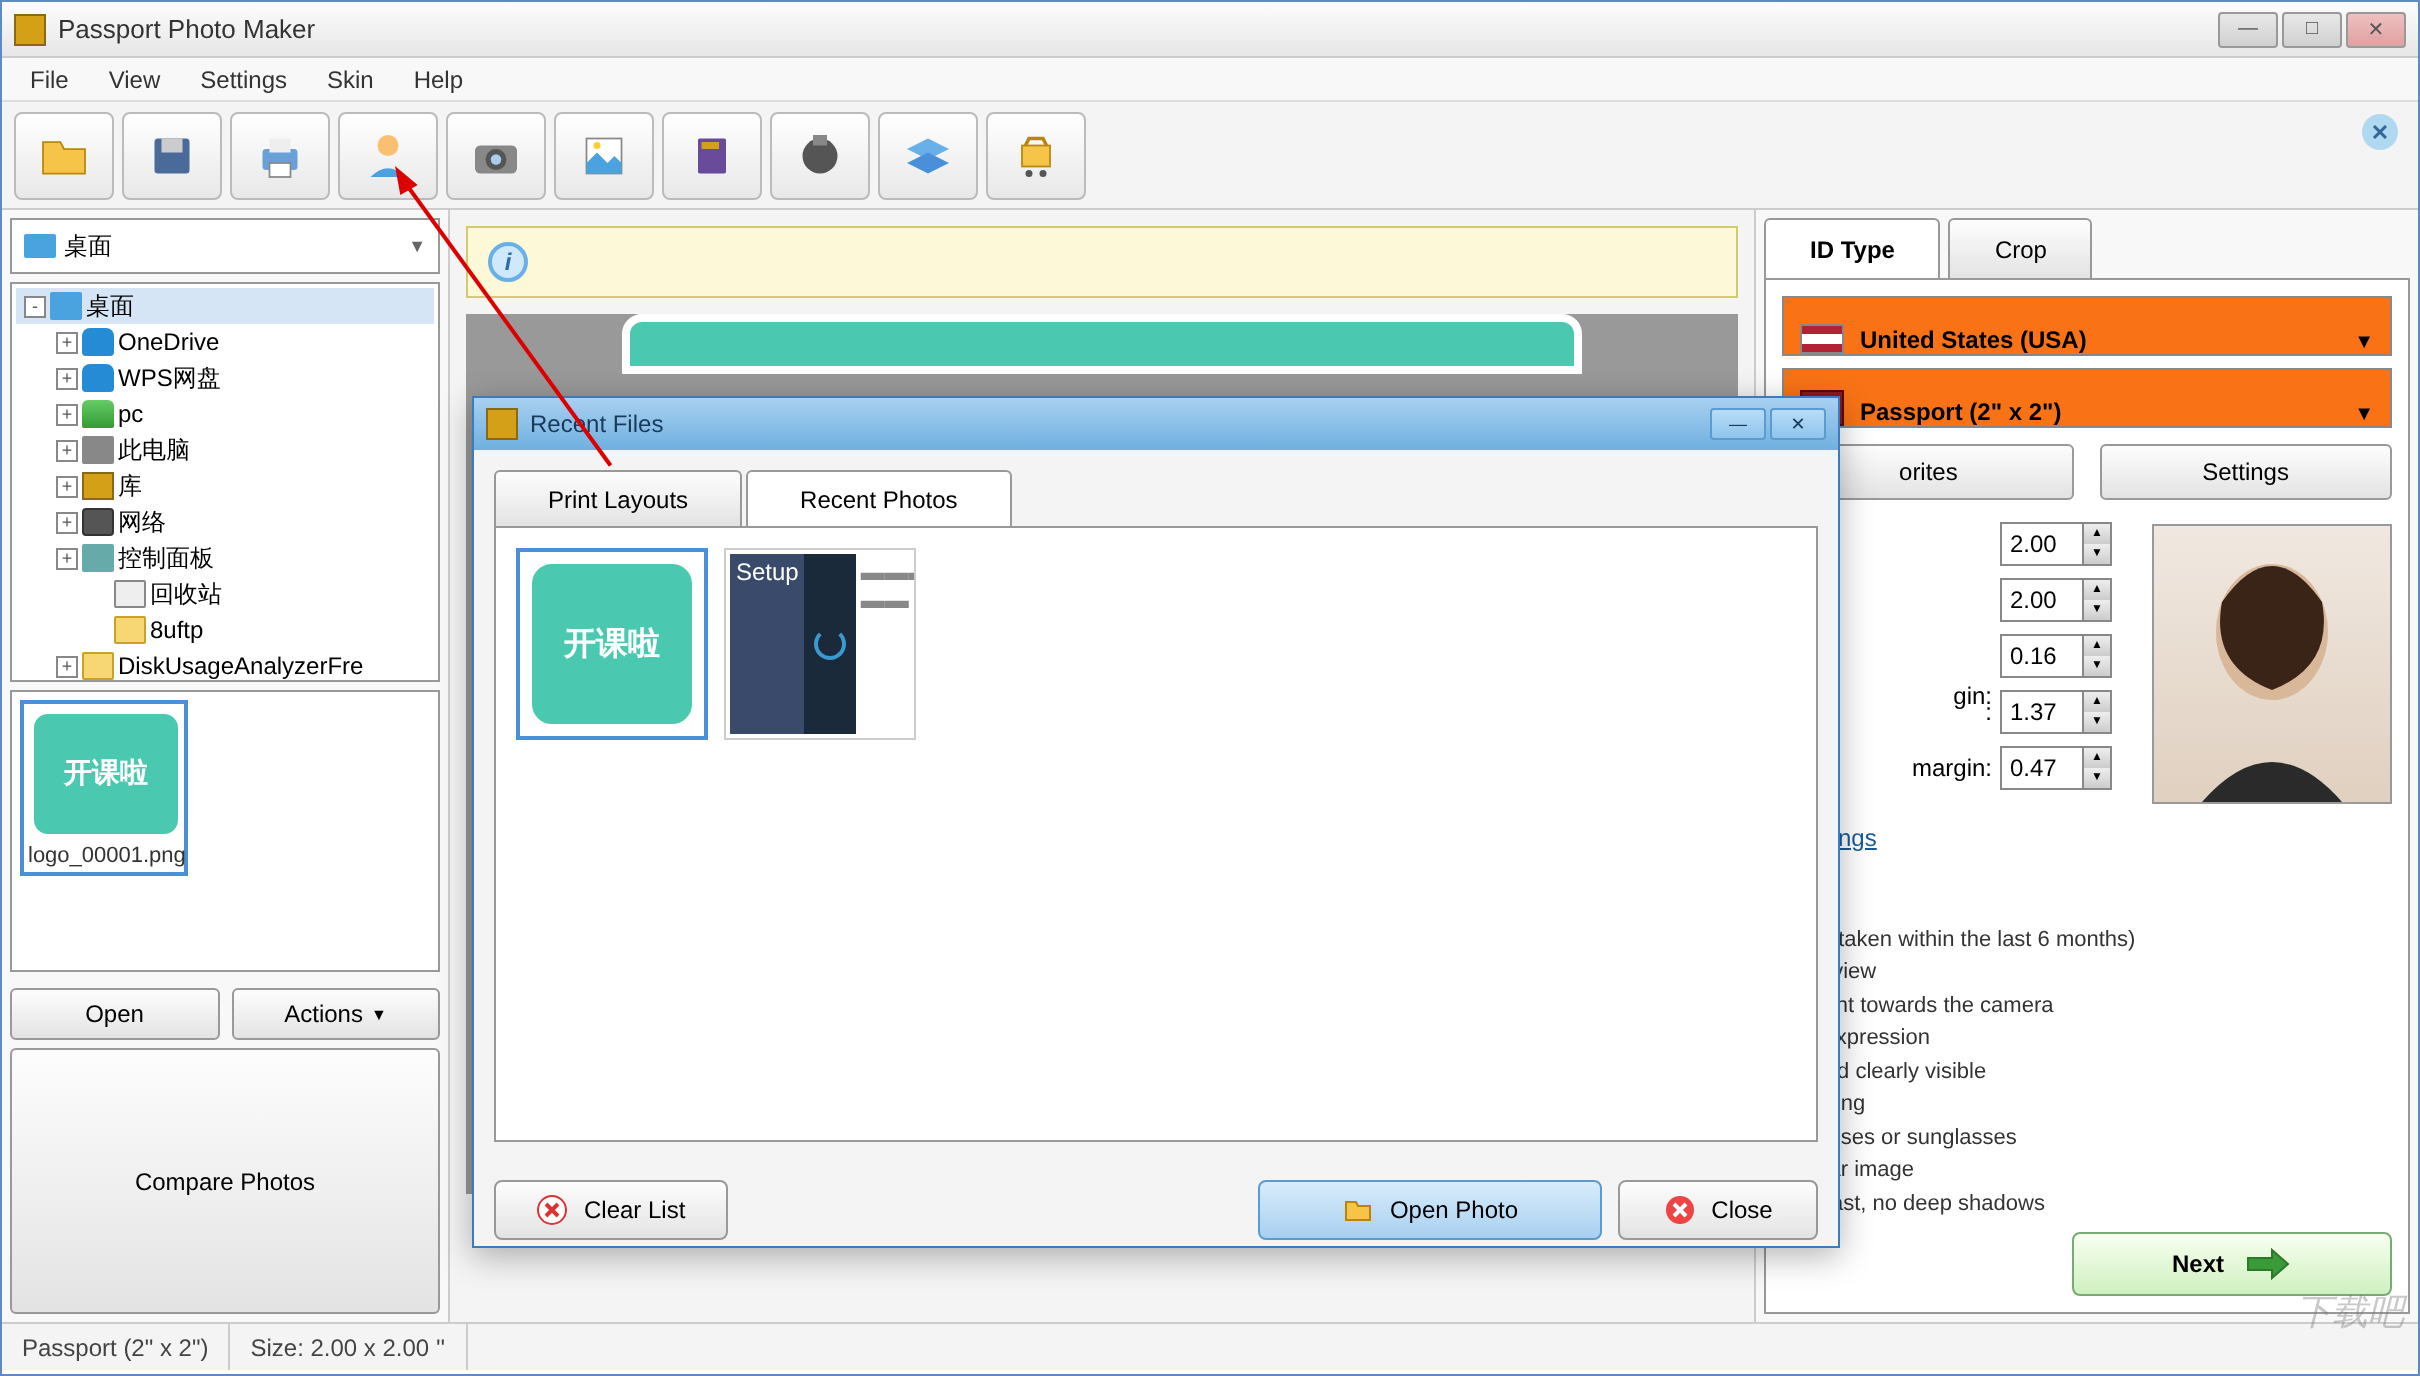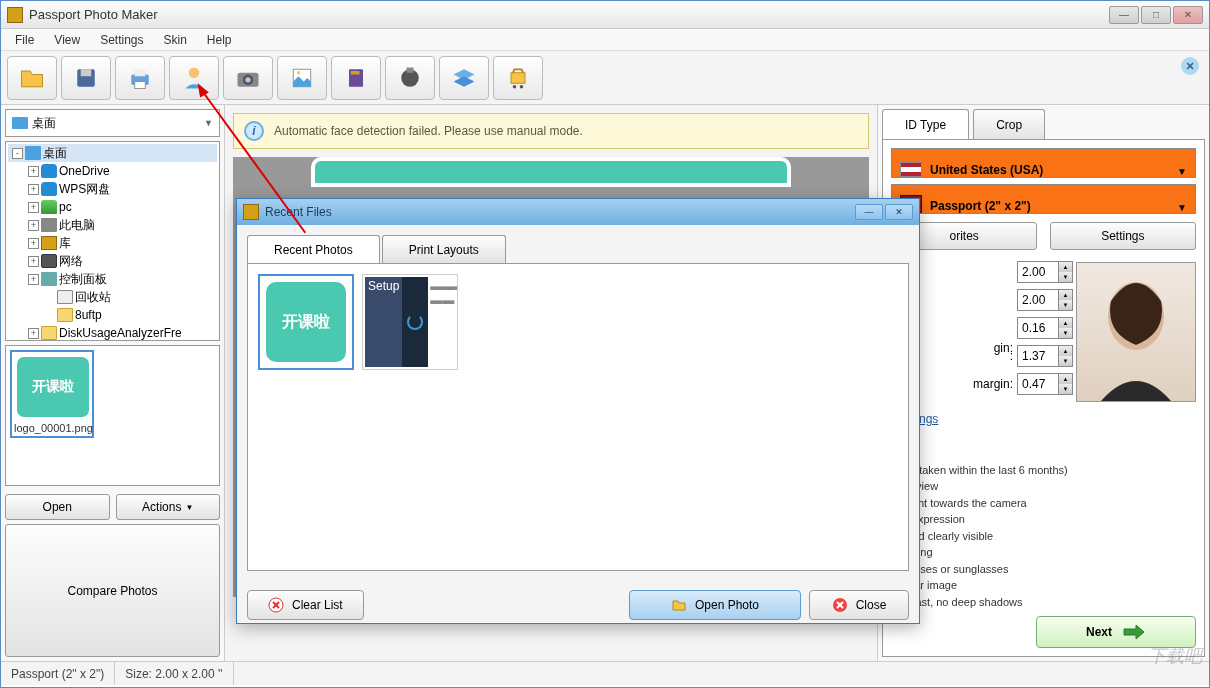--- a/index.html
+++ b/index.html
@@ -56,29 +56,29 @@
 .center { flex: 1; position: relative; background: #f4f4f4; }
 .info-banner { margin: 8px; height: 36px; border: 1px solid #d4c96e; background: #fdf9d8; display:flex; align-items:center; padding:0 10px; gap:10px; color:#5a5a3a; }
 .info-icon { width:20px; height:20px; border-radius:50%; background:#cfe8fb; border:2px solid #6ab0e8; display:flex; align-items:center; justify-content:center; color:#2a6ca8; font-weight:bold; font-style:italic; }
 .canvas { margin: 0 8px; height: 440px; background: #999; overflow:hidden; display:flex; align-items:flex-start; justify-content:center; }
 .canvas-inner { width: 480px; height: 30px; background: #4ac9b0; border-radius:10px 10px 0 0; border:4px solid #fff; margin-top:0; }
 
 
 .right-panel { width: 332px; border-left: 1px solid #ccc; background: #f8f8f8; display:flex; flex-direction:column; padding:4px; }
 .tabs { display:flex; }
 .tab { height: 30px; padding: 0 22px; border: 1px solid #999; border-bottom:none; background: linear-gradient(#fdfdfd,#e3e3e3); display:flex; align-items:center; cursor:pointer; border-radius:3px 3px 0 0; margin-right:4px; }
-.tab.active { background:#fff; font-weight:normal; }
+.tab.active { background:#fff; font-weight:bold; }
 .right-body { border:1px solid #999; background:#fff; flex:1; padding:8px; display:flex; flex-direction:column; gap:6px; overflow:hidden; }
 .dropdown { height: 34px; border: 1px solid #888; background:#f97316; display:flex; align-items:flex-end; padding:0 8px; font-size:13px; font-weight:bold; cursor:pointer; }
 .dropdown .flag { width:22px; height:15px; background:#fff; border:1px solid #888; margin-right:8px; display:flex; flex-direction:column; }
 .flag-stripe { flex:1; }
 .dropdown .caret { margin-left:auto; font-size:10px; }
 .two-btn { display:flex; justify-content:space-between; margin-top:2px;}
 .two-btn .btn { flex:0 0 48%; height:28px; }
-.spec-grid { margin-top:6px; display:flex; gap:3px; }
+.spec-grid { margin-top:6px; display:flex; gap:20px; }
 .spec-row { display:flex; align-items:center; gap:4px; height:20px; justify-content:flex-end; }
 .spinner { width:56px; height:22px; border:1px solid #888; background:#fff; display:flex; align-items:center; padding:0 4px; position:relative; }
 .spinner input { border:none; width:30px; text-align:left; outline:none; }
 .spin-btns { position:absolute; right:0; top:0; bottom:0; width:14px; display:flex; flex-direction:column; }
 .spin-btns div { flex:1; background:linear-gradient(#eee,#ccc); border-left:1px solid #888; display:flex; align-items:center; justify-content:center; font-size:6px; }
 .portrait { width:120px; height:140px; background:linear-gradient(#f0e8e0,#e0d0c0); border:1px solid #999; display:flex; align-items:flex-end; justify-content:center; overflow:hidden; }
 .portrait svg { width:110px; height:130px; }
 .link-settings { color:#1a5a99; text-decoration:underline; cursor:pointer; padding:4px 0; }
 .req-title { font-size:12px; color:#333; margin-top:6px; }
 .req-list { font-size:11px; color:#333; line-height:1.5; }
@@ -279,21 +279,20 @@
             <span>Actions</span> 
             <span style="font-size:8px;margin-left:4px;">▼</span>
           </button>
       </div>
       <button class="btn wide">Compare Photos</button>
     </div>
 
     <div class="center">
       <div class="info-banner">
         <div class="info-icon">i</div>
-        <span>Automatic face detection failed. Please use manual mode.</span>
       </div>
       <div class="canvas">
         <div class="canvas-inner"></div>
       </div>
     </div>
 
     <div class="right-panel">
       <div class="tabs">
         <div class="tab active">ID Type</div>
         <div class="tab">Crop</div>
@@ -399,22 +398,22 @@
 
 <div class="dialog">
   <div class="dlg-titlebar">
     <span class="dlg-ico"></span>
     <span class="title">Recent Files</span>
     <div class="dlg-winbtn">—</div>
     <div class="dlg-winbtn">✕</div>
   </div>
   <div class="dlg-body">
     <div class="dlg-tabs">
+      <div class="dlg-tab">Print Layouts</div>
       <div class="dlg-tab active">Recent Photos</div>
-      <div class="dlg-tab">Print Layouts</div>
     </div>
     <div class="dlg-content">
       <div class="recent-thumb sel">
         <div style="width:88px;height:88px;background:#4ac9b0;border-radius:14px;border:4px solid #fff;display:flex;align-items:center;justify-content:center;color:#fff;font-weight:bold;font-size:16px;">开课啦</div>
       </div>
       <div class="recent-thumb">
         <div style="width:90px;height:90px;background:#fff;display:flex;flex-direction:row;font-size:7px;">
           <div style="background:#3a4a6a;color:#fff;padding:2px 3px;">Setup</div>
           <div style="flex:1;display:flex;">
             <div style="width:26px;background:#1a2a3a;display:flex;align-items:center;justify-content:center;">

